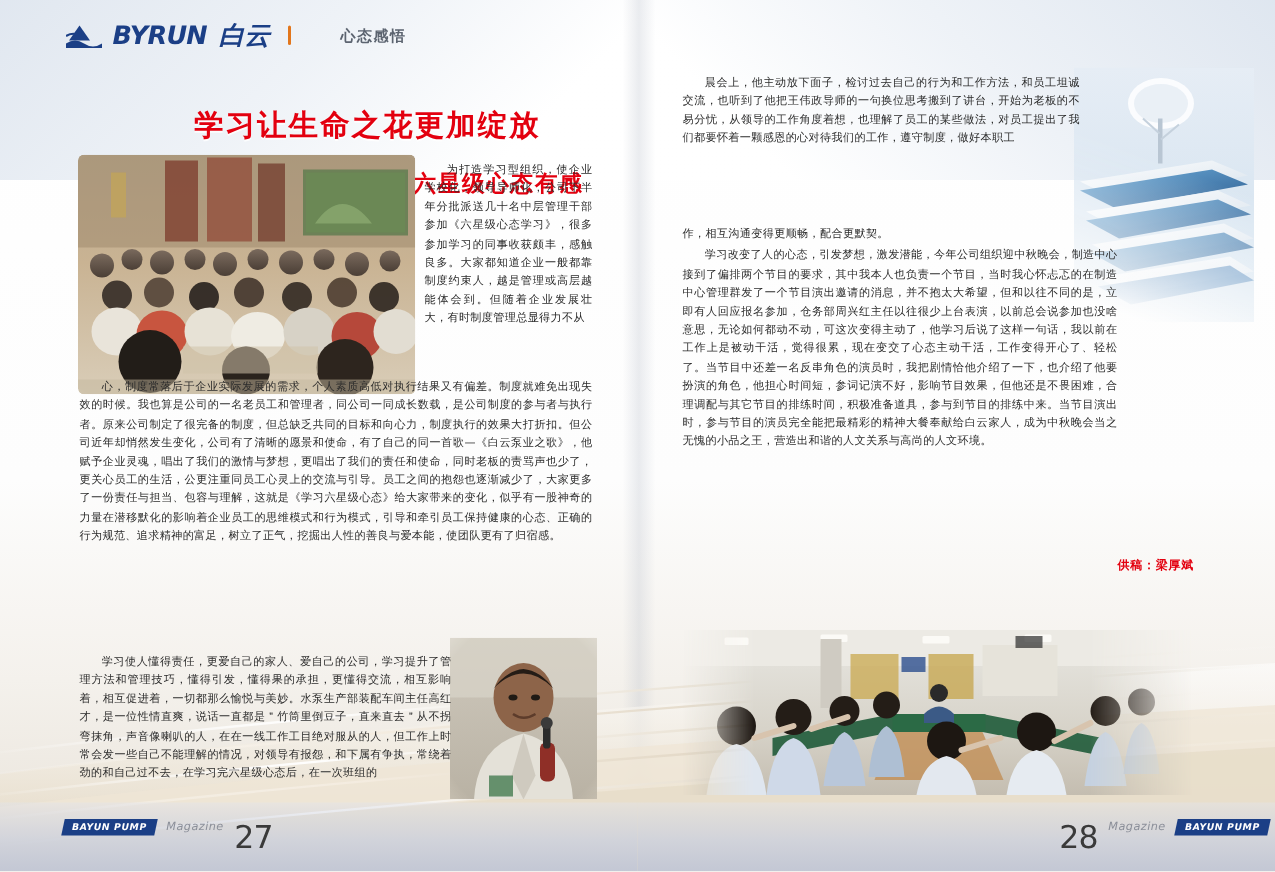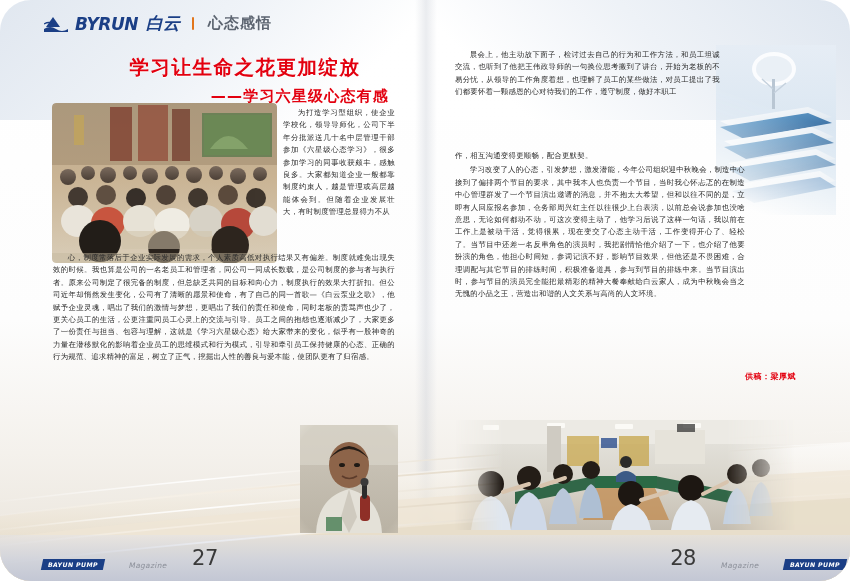--- a/index.html
+++ b/index.html
@@ -4,21 +4,20 @@
 <style>
   html,body{margin:0;padding:0;background:#ffffff;}
   body{font-family:"DejaVu Sans","Liberation Sans",sans-serif;}
 
   #spread{
     position:relative;
     width:850px;height:581px;
     overflow:hidden;
     background:
       linear-gradient(180deg,#ffffff 0%,#fdfdfd 55%,#f4f1ec 78%,#e8e2d8 100%);
-    border-radius: 31px;
   }
 
   
   .bg-sheen{position:absolute;pointer-events:none;}
   .sheen-top-left{
     left:0;top:0;width:430px;height:120px;
     background:linear-gradient(135deg,#dfe6ef 0%,#eef2f7 45%,#ffffff 80%);
     opacity:.95;
   }
   .sheen-top-right{
@@ -50,29 +49,29 @@
     color:#1b3f86;
   }
   .logo-cn{
     font-weight:bold;font-style:italic;font-size:17px;color:#1b3f86;
     margin-left:1px;
   }
   .logo-divider{
     width:2px;height:13px;background:#e2761c;margin:0 7px 0 5px;border-radius:1px;
   }
   .logo-tag{
-    font-size:15px;color:#5c6470;letter-spacing:1px;font-weight:bold;
+    font-size:10px;color:#5c6470;letter-spacing:1px;font-weight:bold;margin-left:19px;
   }
 
   
   .headline{
     position:absolute;left:95px;top:54px;width:300px;text-align:center;
   }
   .headline h1{
-    margin:0;font-size:19.5px;font-weight:bold;color:#e3000f;letter-spacing:1.5px;
+    margin:16px;font-size:19.5px;font-weight:bold;color:#e3000f;letter-spacing:1.5px;
     text-shadow:0 1px 0 rgba(255,255,255,.8);
   }
   .headline h2{
     margin:6px 0 0 0;font-size:15px;font-weight:bold;color:#e3000f;
     letter-spacing:1.2px;text-align:right;padding-right:6px;
   }
 
   
   .photo{position:absolute;overflow:hidden;}
 
@@ -124,21 +123,21 @@
   }
 
   
   .footer-bar{
     position:absolute;bottom:0;width:425px;height:46px;
     background:linear-gradient(180deg,rgba(226,228,235,.45) 0%,rgba(205,209,221,.85) 55%,rgba(193,198,213,.95) 100%);
   }
   .footer-left{left:0;}
   .footer-right{right:0;}
   .footer-inner{
-    position:absolute;display:flex;align-items:flex-end;gap:25px;bottom:11px;padding-left:28px;
+    position:absolute;display:flex;align-items:flex-start;gap:7px;bottom:11px;padding-left:28px;
   }
   .footer-left .footer-inner{left:14px;}
   .footer-right .footer-inner{right:4px;}
   .brand-chip{
     background:#1b3f86;color:#fff;font-size:6.2px;font-weight:bold;font-style:italic;
     padding:2px 6px;letter-spacing:.4px;
     transform:skewX(-12deg);
   }
   .brand-chip span{display:inline-block;transform:skewX(12deg);}
   .mag-word{font-size:7.5px;color:#8b8f99;font-style:italic;letter-spacing:.3px;}
@@ -396,20 +395,23 @@
       </g>
     </svg>
   </div>
 
   <div class="col" id="left-col-a">
     <p>为打造学习型组织，使企业学校化，领导导师化，公司下半年分批派送几十名中层管理干部参加《六星级心态学习》，很多参加学习的同事收获颇丰，感触良多。大家都知道企业一般都靠制度约束人，越是管理或高层越能体会到。但随着企业发展壮大，有时制度管理总显得力不从</p>
   </div>
   <div class="col" id="left-col-b">
     <p>心，制度常落后于企业实际发展的需求，个人素质高低对执行结果又有偏差。制度就难免出现失效的时候。我也算是公司的一名老员工和管理者，同公司一同成长数载，是公司制度的参与者与执行者。原来公司制定了很完备的制度，但总缺乏共同的目标和向心力，制度执行的效果大打折扣。但公司近年却悄然发生变化，公司有了清晰的愿景和使命，有了自己的同一首歌—《白云泵业之歌》，他赋予企业灵魂，唱出了我们的激情与梦想，更唱出了我们的责任和使命，同时老板的责骂声也少了，更关心员工的生活，公更注重同员工心灵上的交流与引导。员工之间的抱怨也逐渐减少了，大家更多了一份责任与担当、包容与理解，这就是《学习六星级心态》给大家带来的变化，似乎有一股神奇的力量在潜移默化的影响着企业员工的思维模式和行为模式，引导和牵引员工保持健康的心态、正确的行为规范、追求精神的富足，树立了正气，挖掘出人性的善良与爱本能，使团队更有了归宿感。</p>
   </div>
+  <div class="col" id="left-col-c">
+    <p>学习使人懂得责任，更爱自己的家人、爱自己的公司，学习提升了管理方法和管理技巧，懂得引发，懂得果的承担，更懂得交流，相互影响着，相互促进着，一切都那么愉悦与美妙。水泵生产部装配车间主任高红才，是一位性情直爽，说话一直都是＂竹筒里倒豆子，直来直去＂从不拐弯抹角，声音像喇叭的人，在在一线工作工目绝对服从的人，但工作上时常会发一些自己不能理解的情况，对领导有报怨，和下属有争执，常绕着劲的和自己过不去，在学习完六星级心态后，在一次班组的</p>
+  </div>
 
   <div class="col" id="right-col-a">
     <p>晨会上，他主动放下面子，检讨过去自己的行为和工作方法，和员工坦诚交流，也听到了他把王伟政导师的一句换位思考搬到了讲台，开始为老板的不易分忧，从领导的工作角度着想，也理解了员工的某些做法，对员工提出了我们都要怀着一颗感恩的心对待我们的工作，遵守制度，做好本职工</p>
   </div>
   <div class="col" id="right-col-b">
     <p style="text-indent:0">作，相互沟通变得更顺畅，配合更默契。</p>
     <p>学习改变了人的心态，引发梦想，激发潜能，今年公司组织迎中秋晚会，制造中心接到了偏排两个节目的要求，其中我本人也负责一个节目，当时我心怀忐忑的在制造中心管理群发了一个节目演出邀请的消息，并不抱太大希望，但和以往不同的是，立即有人回应报名参加，仓务部周兴红主任以往很少上台表演，以前总会说参加也没啥意思，无论如何都动不动，可这次变得主动了，他学习后说了这样一句话，我以前在工作上是被动干活，觉得很累，现在变交了心态主动干活，工作变得开心了、轻松了。当节目中还差一名反串角色的演员时，我把剧情恰他介绍了一下，也介绍了他要扮演的角色，他担心时间短，参词记演不好，影响节目效果，但他还是不畏困难，合理调配与其它节目的排练时间，积极准备道具，参与到节目的排练中来。当节目演出时，参与节目的演员完全能把最精彩的精神大餐奉献给白云家人，成为中秋晚会当之无愧的小品之王，营造出和谐的人文关系与高尚的人文环境。</p>
   </div>
 
   <div class="byline">供稿：梁厚斌</div>

